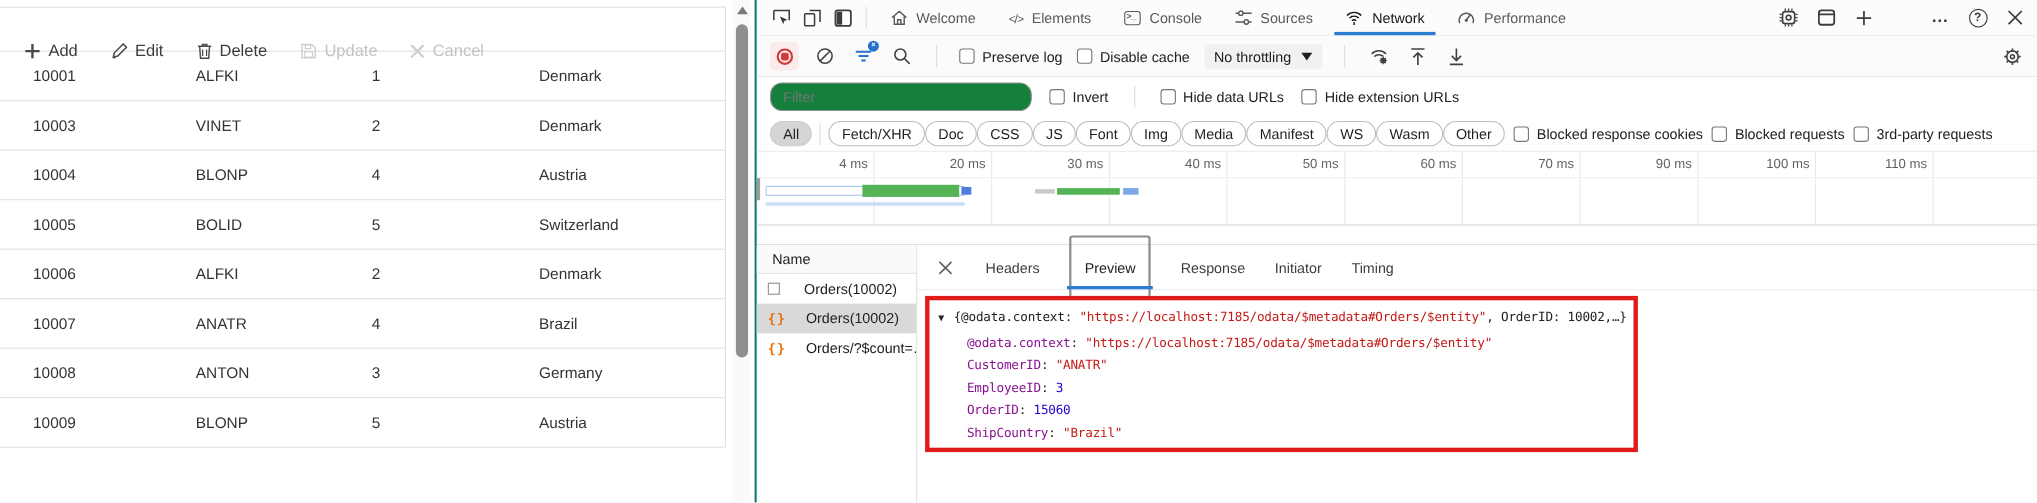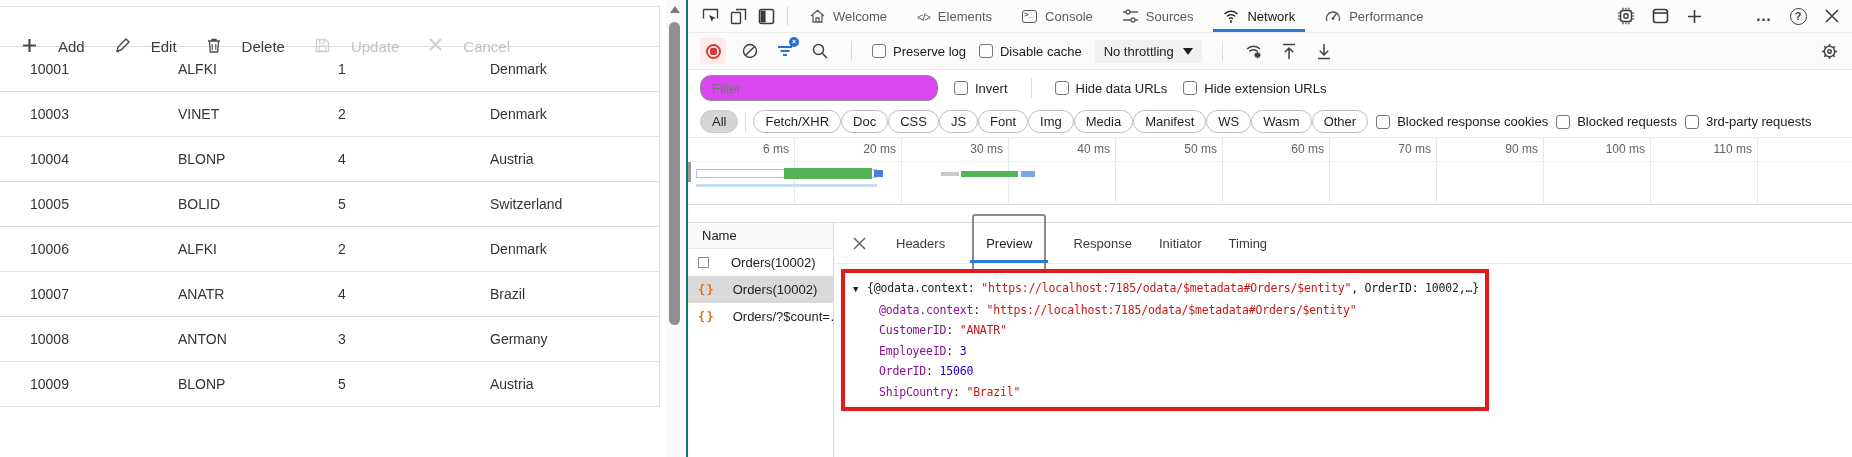--- a/index.html
+++ b/index.html
@@ -8,21 +8,21 @@
     position: relative; width: 1852px; height: 457px; overflow: hidden;
     background: #fff; font-family: "Liberation Sans", "DejaVu Sans", sans-serif;
     color: #333;
   }
   svg { display:block; }
 
   
   .grid-pane { position:absolute; left:0; top:0; width:662px; height:457px; background:#fff; }
   .grid-box { margin-top:6px; width:660px; border-top:1px solid #e0e0e0; border-right:1px solid #e0e0e0; background:#fff; }
   .gtoolbar { height:40px; display:flex; align-items:center; padding-left:22px; gap:30px; border-bottom:1px solid #e0e0e0; }
-  .tbtn { display:flex; align-items:flex-start; gap:21px; font-size:15px; color:#3c3c3c; cursor:pointer;margin-top:40px; }
+  .tbtn { display:flex; align-items:center; gap:7px; font-size:15px; color:#3c3c3c; cursor:pointer;margin-top:40px; }
   .tbtn .ticon { color:#4a4a4a; }
   .tbtn.disabled { color:#c3c3c3; cursor:default; }
   .tbtn.disabled .ticon { color:#cfcfcf; }
 
   .ghead, .grow { display:flex; align-items:center; border-bottom:1px solid #e0e0e0; }
   .ghead { height:44px; color:#6b6b6b; font-size:14px; }
   .grow  { height:45px; color:#333; font-size:14px; }
   .gc1 { width:178px; padding-left:30px; }
   .gc2 { width:160px; }
   .gc3 { width:152px; }
@@ -65,21 +65,21 @@
   .badge { position:absolute; top:-3px; right:-3px; width:10px; height:10px; background:#2472cd; border-radius:50%; color:#fff; font-size:7px; line-height:10px; text-align:center; font-weight:bold; }
   .badge::before { content:"\00d7"; }
   .cbgroup { display:flex; align-items:center; gap:7px; color:#202124; cursor:pointer; white-space:nowrap; }
   .cb { width:14px; height:14px; border:1px solid #767676; border-radius:3px; background:#fff; flex:none; }
   .throttle { display:flex; align-items:center; gap:9px; padding:4px 9px; background:#f1f1f1; border-radius:3px; color:#202124; cursor:pointer; }
   .caret-down { width:0; height:0; border-left:5px solid transparent; border-right:5px solid transparent; border-top:7px solid #1f1f1f; }
   .flex-spacer { flex:1; }
 
   
   .dt-filterrow { height:36px; flex:none; display:flex; align-items:center; gap:16px; padding:0 12px; background:#fff; }
-  .filter-input { width:238px; height:26px; border:1px solid #8f8f8f; border-radius:11px; padding:0 11px; font-size:13px; color:#202124; outline:none; font-family:inherit; background:#d946ef; }
+  .filter-input { width:238px; height:26px; border:1px solid #8f8f8f; border-radius:11px; padding:0 11px; font-size:13px; color:#202124; outline:none; font-family:inherit; background:#15803d; }
   .filter-input::placeholder { color:#757575; }
 
   
   .dt-pills { height:31px; flex:none; display:flex; align-items:center; gap:0; padding:0 12px; background:#fff; }
   .pill { border:1px solid #bdbdbd; border-radius:12px; padding:3px 11px; color:#1f1f1f; cursor:pointer; white-space:nowrap; }
   .pill.active { background:#d5d5d5; border-color:#cccccc; }
   .dt-pills .cbgroup { margin-left:8px; }
 
   
   .dt-overview { height:68px; flex:none; position:relative; border-top:1px solid #ececec; border-bottom:1px solid #dadada; overflow:hidden; background:#fff; }
@@ -448,21 +448,21 @@
         <span>Blocked requests</span>
       </label>
       <label class="cbgroup">
         <span class="cb"></span>
         <span>3rd-party requests</span>
       </label>
     </div>
 
     <div class="dt-overview">
       <div class="ov-cells">
-        <div class="ov-cell"><span>6 ms</span></div>
+        <div class="ov-cell"><span>4 ms</span></div>
         <div class="ov-cell"><span>20 ms</span></div>
         <div class="ov-cell"><span>30 ms</span></div>
         <div class="ov-cell"><span>40 ms</span></div>
         <div class="ov-cell"><span>50 ms</span></div>
         <div class="ov-cell"><span>60 ms</span></div>
         <div class="ov-cell"><span>70 ms</span></div>
         <div class="ov-cell"><span>90 ms</span></div>
         <div class="ov-cell"><span>100 ms</span></div>
         <div class="ov-cell"><span>110 ms</span></div>
       </div>

